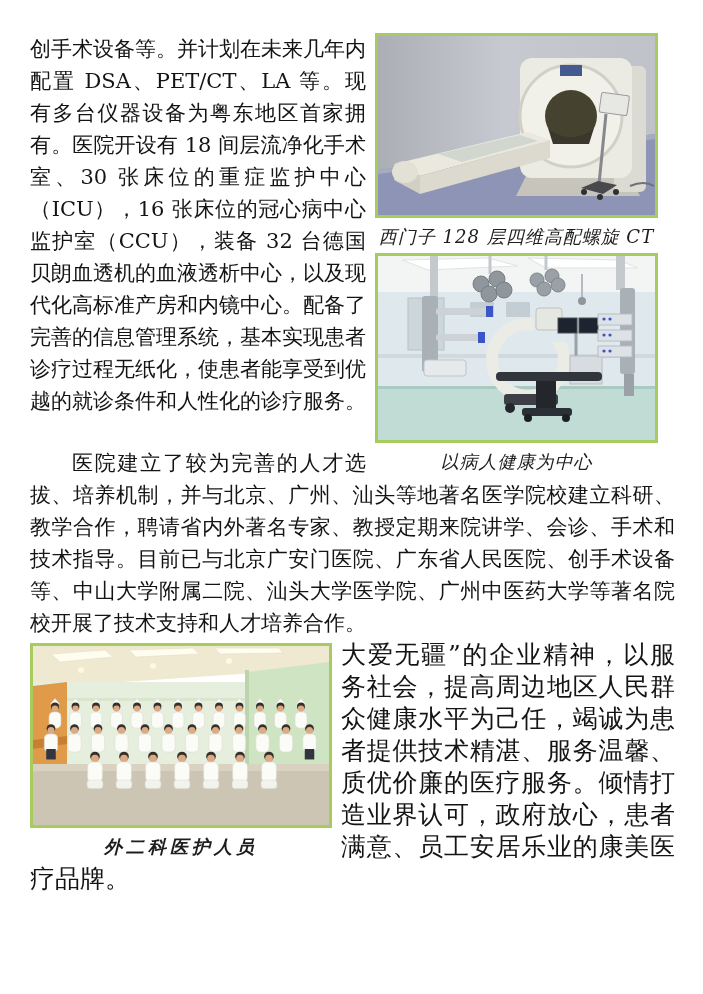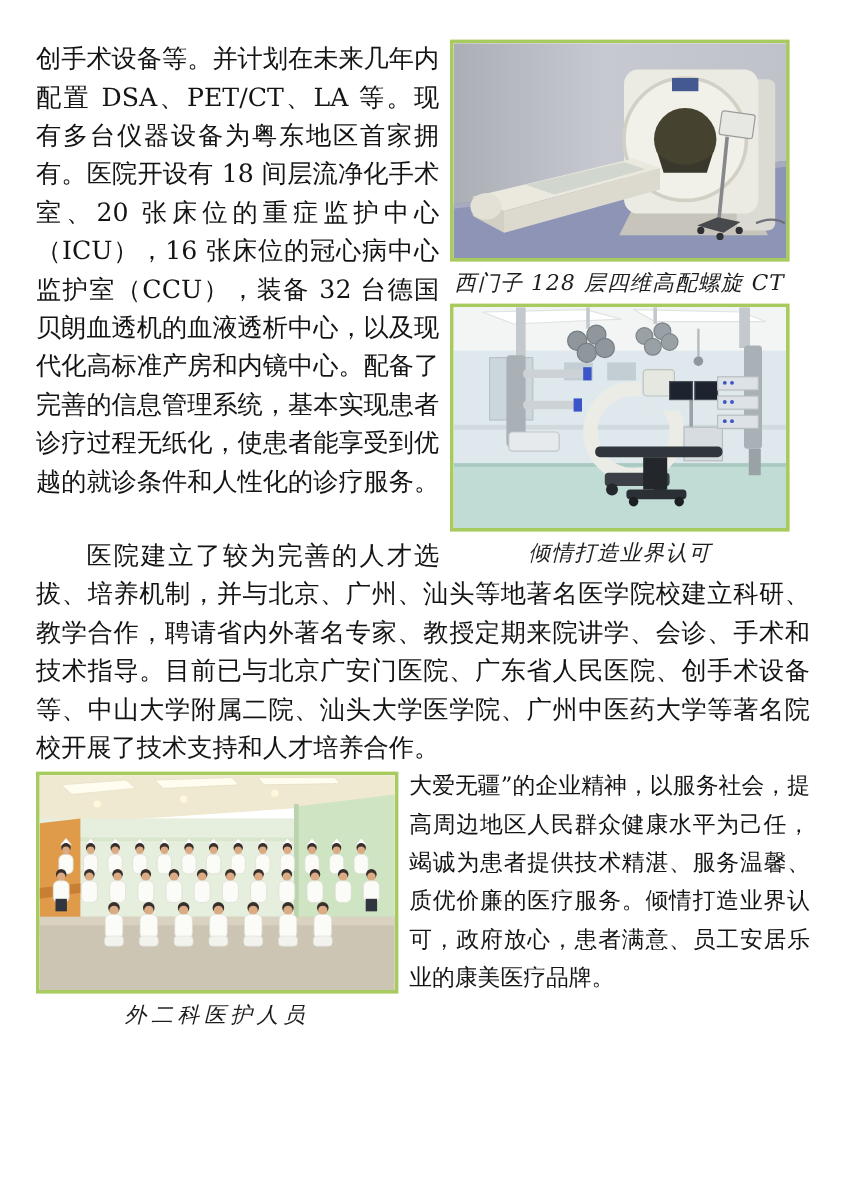--- a/index.html
+++ b/index.html
@@ -5,36 +5,36 @@
   html,body{margin:0;padding:0;background:#ffffff;}
   .page{
     position:relative;width:703px;height:994px;background:#ffffff;
     box-sizing:border-box;padding:33px 28px 0 30px;overflow:hidden;
     font-family:"DejaVu Serif","Liberation Serif",serif;color:#141414;
   }
   .para{margin:0;font-size:21px;line-height:32px;text-align:justify;letter-spacing:0;}
   .para.indent{text-indent:2em;}
   .p2{margin-top:30px;}
   .p3{margin-top:6px;}
-  .cont{font-size:19px;}
+  .cont{font-size:25px;}
   .figcol{float:right;width:283px;margin:0 17px 0 9px;}
   .fig{margin:0;}
   .fig2{margin-top:3px;}
   .photo-frame{border:3px solid #a8cb5f;background:#fff;font-size:0;line-height:0;}
   .f1{width:277px;height:179px;}
   .f2{width:277px;height:184px;}
   .f3{width:296px;height:179px;}
   .photo-frame svg{display:block;width:100%;height:100%;}
   .caption{
     font-family:"DejaVu Serif","Liberation Serif",serif;font-style:italic;
     font-size:18px;letter-spacing:1px;text-align:center;color:#1d1d1d;
     margin-top:6px;line-height:26px;white-space:nowrap;
   }
   .fig3{float:left;width:302px;margin:4px 9px 0 0;}
-  .fig3 .caption{letter-spacing:4px;}
+  .fig3 .caption{letter-spacing:4px;font-weight:bold;}
 </style>
 </head>
 <body>
 
 <div class="page">
 
   <div class="figcol">
 
     <figure class="fig fig1">
       <div class="photo-frame f1">
@@ -141,26 +141,26 @@
             <circle cx="226" cy="63" r="1.6"></circle>
               <circle cx="232" cy="63" r="1.6"></circle>
               <circle cx="226" cy="79" r="1.6"></circle>
               <circle cx="232" cy="79" r="1.6"></circle>
               <circle cx="226" cy="95" r="1.6"></circle>
               <circle cx="232" cy="95" r="1.6"></circle>
           </g>
           <rect x="246" y="118" width="10" height="22" fill="#9aa2a8"></rect>
         </svg>
       </div>
-      <figcaption class="caption">倾情打造业界认可</figcaption>
+      <figcaption class="caption">以病人健康为中心</figcaption>
     </figure>
 
   </div>
 
-  <p class="para">创手术设备等。并计划在未来几年内配置 DSA、PET/CT、LA 等。现有多台仪器设备为粤东地区首家拥有。医院开设有 18 间层流净化手术室、20 张床位的重症监护中心（ICU），16 张床位的冠心病中心监护室（CCU），装备 32 台德国贝朗血透机的血液透析中心，以及现代化高标准产房和内镜中心。配备了完善的信息管理系统，基本实现患者诊疗过程无纸化，使患者能享受到优越的就诊条件和人性化的诊疗服务。</p>
+  <p class="para">创手术设备等。并计划在未来几年内配置 DSA、PET/CT、LA 等。现有多台仪器设备为粤东地区首家拥有。医院开设有 18 间层流净化手术室、30 张床位的重症监护中心（ICU），16 张床位的冠心病中心监护室（CCU），装备 32 台德国贝朗血透机的血液透析中心，以及现代化高标准产房和内镜中心。配备了完善的信息管理系统，基本实现患者诊疗过程无纸化，使患者能享受到优越的就诊条件和人性化的诊疗服务。</p>
 
   <p class="para indent p2">医院建立了较为完善的人才选拔、培养机制，并与北京、广州、汕头等地著名医学院校建立科研、教学合作，聘请省内外著名专家、教授定期来院讲学、会诊、手术和技术指导。目前已与北京广安门医院、广东省人民医院、创手术设备等、中山大学附属二院、汕头大学医学院、广州中医药大学等著名院校开展了技术支持和人才培养合作。</p>
 
 
   <figure class="fig fig3">
     <div class="photo-frame f3">
       <svg id="scene3" viewBox="0 0 296 179" preserveAspectRatio="none">
         <polygon points="0,0 296,0 296,22 0,42" fill="#efe9d2"></polygon>
         <polygon points="18,8 72,4 80,11 27,16" fill="#fffdf0" stroke="#e4ddc2" stroke-width="0.6"></polygon>
         <polygon points="96,4 160,2 166,8 103,11" fill="#fffdf0" stroke="#e4ddc2" stroke-width="0.6"></polygon>

